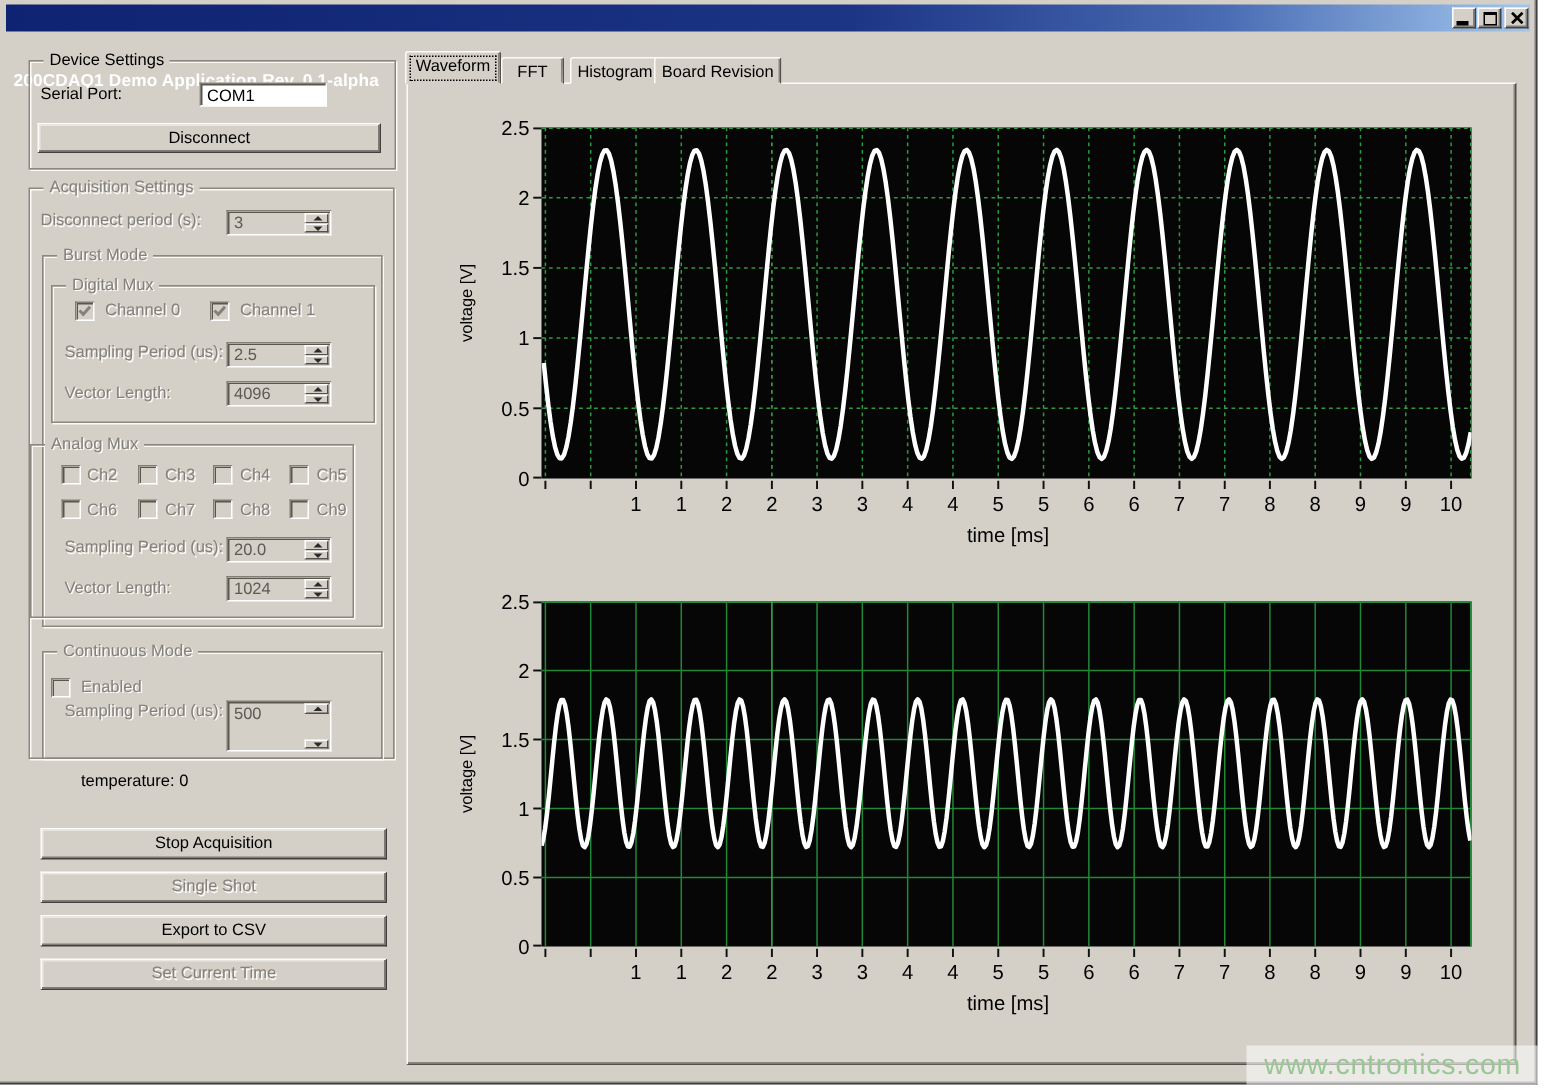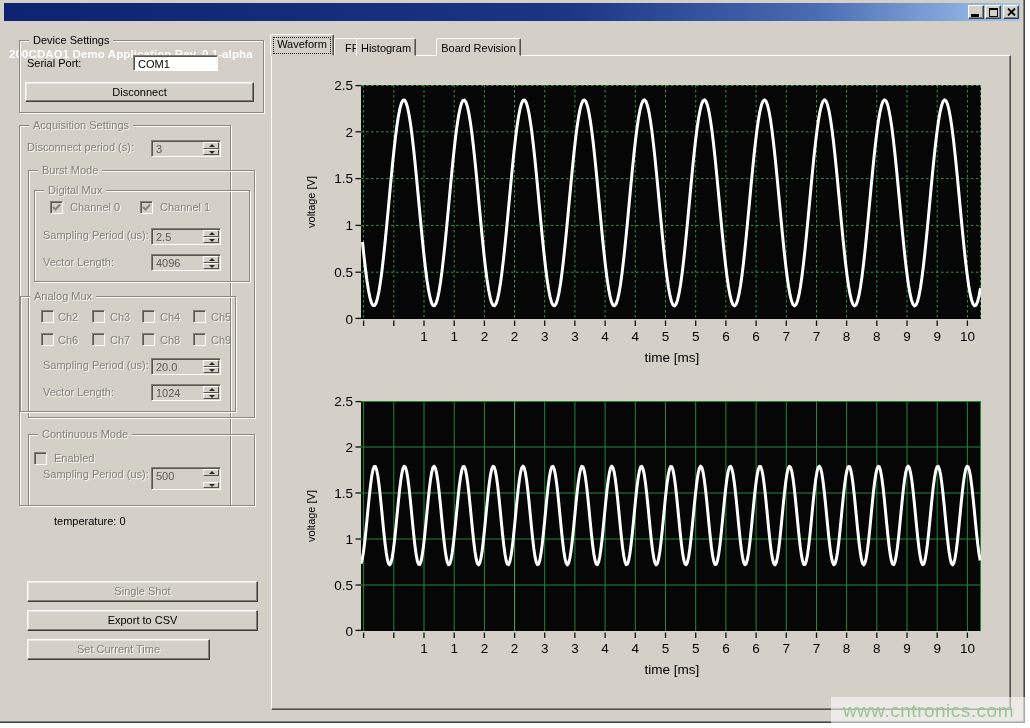--- a/index.html
+++ b/index.html
@@ -62,21 +62,21 @@
       </span>
     </div>
 <div class="grp" style="left:19px;top:40px;width:245px;height:73px;z-index:1">
       <span class="glabel">Device Settings</span>
     </div>
     <div class="lab " style="left:27px;top:57px">Serial Port:</div>
     <div class="fld white" style="left:133px;top:55px;width:85px;height:16px">
       <span class="fval black">COM1</span>
     </div>
     <div class="btn" style="left:25px;top:82px;width:229px;height:20px;line-height:18px">Disconnect</div>
-    <div class="grp" style="left:19px;top:125px;width:212px;height:381px;z-index:1">
+    <div class="grp" style="left:19px;top:125px;width:244px;height:381px;z-index:1">
       <span class="glabel dis">Acquisition Settings</span>
     </div>
     <div class="lab dis " style="left:27px;top:141px">Disconnect period (s):</div>
     <div class="fld" style="left:151px;top:140px;width:70px;height:17px">
       <span class="fval">3</span>
       <span class="sb up">
         <i></i>
       </span>
       <span class="sb dn">
         <i></i>
@@ -158,39 +158,40 @@
       <span class="sb dn">
         <i></i>
       </span>
     </div>
     <div class="grp" style="left:28px;top:434px;width:227px;height:72px;z-index:1">
       <span class="glabel dis">Continuous Mode</span>
     </div>
     <div class="cb" style="left:34px;top:452px"></div>
     <div class="lab dis " style="left:54px;top:452px">Enabled</div>
     <div class="lab dis " style="left:43px;top:468px">Sampling Period (us):</div>
-    <div class="fld" style="left:151px;top:467px;width:70px;height:23px">
+    <div class="fld" style="left:151px;top:467px;width:70px;height:34px">
       <span class="fval">500</span>
       <span class="sb up">
         <i></i>
       </span>
       <span class="sb dn">
         <i></i>
       </span>
     </div>
     <div class="lab " style="left:54px;top:515px">temperature: 0</div>
+    <div class="btn" style="left:27px;top:552px;width:231px;height:21px;line-height:19px">Stop Acquisition</div>
     <div class="btn" style="left:27px;top:610px;width:231px;height:21px;line-height:19px">Export to CSV</div>
     <div class="btn dis" style="left:27px;top:581px;width:231px;height:21px;line-height:19px">Single Shot</div>
-    <div class="btn dis" style="left:27px;top:639px;width:183px;height:21px;line-height:19px">Set Current Time</div>
+    <div class="btn dis" style="left:27px;top:639px;width:231px;height:21px;line-height:19px">Set Current Time</div>
 <div class="pane"></div>
     <div class="tab sel" style="left:270px;top:34px;width:64px;height:22px">
       <span class="focus">Waveform</span>
     </div>
     <div class="tab" style="left:334px;top:38px;width:42px;height:18px"><span>FFT</span></div>
-    <div class="tab" style="left:356px;top:38px;width:60px;height:18px"><span>Histogram</span></div>
+    <div class="tab" style="left:380px;top:38px;width:60px;height:18px"><span>Histogram</span></div>
     <div class="tab" style="left:436px;top:38px;width:85px;height:18px"><span>Board Revision</span></div>
 <svg style="position:absolute;left:361px;top:85px;overflow:visible" width="620" height="234">
 <defs>
         <clipPath id="cp234">
           <rect x="0" y="0" width="620" height="234"></rect>
         </clipPath>
       </defs>
 <rect x="0" y="0" width="620" height="234" fill="#060606"></rect>
       <line x1="0" y1="0.5" x2="620" y2="0.5" stroke="#2f9840" stroke-width="1" stroke-dasharray="2.5 2.5"></line>
       <line x1="0" y1="46.8" x2="620" y2="46.8" stroke="#2f9840" stroke-width="1" stroke-dasharray="2.5 2.5"></line>

